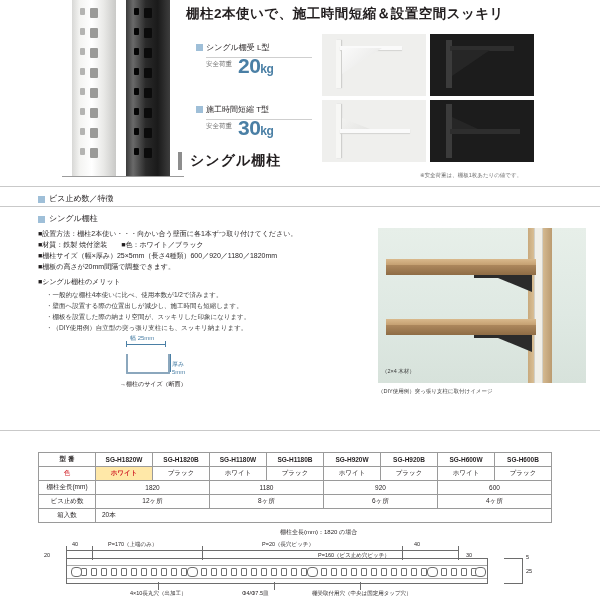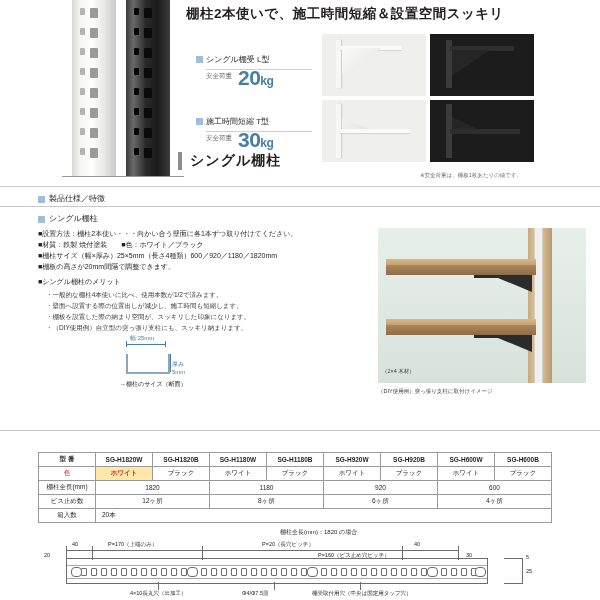--- a/index.html
+++ b/index.html
@@ -40,21 +40,21 @@
   .leftbar{position:absolute;left:0;top:0;width:62px;height:176px;background:#ffffff;}
   .hero-underline{position:absolute;left:62px;top:176px;width:122px;height:1px;background:#9b9b9b;}
 
   .label-single{
     position:absolute;left:190px;top:152px;font-size:14px;font-weight:bold;color:#231f20;
     letter-spacing:1px;
   }
   .label-single-bar{position:absolute;left:178px;top:152px;width:4px;height:18px;background:#8d8d8d;}
 
   
-  .spec-card{position:absolute;width:118px;height:56px;margin-top:12px;}
+  .spec-card{position:absolute;width:118px;height:56px;}
   .spec-card .sq{position:absolute;left:0;top:2px;width:7px;height:7px;background:#9fbfd8;}
   .spec-card .ttl{position:absolute;left:10px;top:0px;font-size:8px;color:#231f20;}
   .spec-card .cap{position:absolute;left:10px;top:18px;font-size:6.5px;color:#6d6d6d;}
   .spec-card .kg{position:absolute;left:42px;top:12px;font-size:21px;font-weight:bold;color:#4a7fa5;letter-spacing:-0.5px;}
   .spec-card .kgu{font-size:12px;}
   .spec-underline{position:absolute;left:10px;top:15px;width:106px;height:1px;background:#cfcfcf;}
 
   .sc1{left:196px;top:42px;}
   .sc2{left:196px;top:104px;}
 
@@ -221,21 +221,21 @@
       <div class="brkt" style="left:20px;top:29px;width:70px;height:5px;background:#2e2e2e;"></div>
       <div class="brkt" style="left:22px;top:17px;width:26px;height:26px;background:#262626;clip-path:polygon(0 46%,100% 46%,0 0,0 100%);"></div>
     </div>
 
     <div class="note-right">※安全荷重は、棚板1枚あたりの値です。</div>
   </div>
 
   <div class="sec-rule" style="top:186px"></div>
 
   <div class="h-mark" style="left:38px;top:196px"></div>
-  <div class="h-txt" style="left:49px;top:193px">製品仕様／特徴</div>
+  <div class="h-txt" style="left:49px;top:193px">ビス止め数／特徴</div>
   <div class="sec-rule" style="top:206px"></div>
 
   <div class="h-mark" style="left:38px;top:216px;background:#9fbfd8"></div>
   <div class="h-txt" style="left:49px;top:213px">シングル棚柱</div>
 
   <div class="bullet" style="left:38px;top:228px;width:330px">■<span>設置方法：棚柱2本使い・・・向かい合う壁面に各1本ずつ取り付けてください。</span></div>
   <div class="bullet" style="left:38px;top:239px;width:330px">■<span>材質：鉄製 焼付塗装　　■色：ホワイト／ブラック</span></div>
   <div class="bullet" style="left:38px;top:250px;width:340px">■<span>棚柱サイズ（幅×厚み）25×5mm（長さ4種類）600／920／1180／1820mm</span></div>
   <div class="bullet" style="left:38px;top:261px;width:330px">■<span>棚板の高さが20mm間隔で調整できます。</span></div>
 

